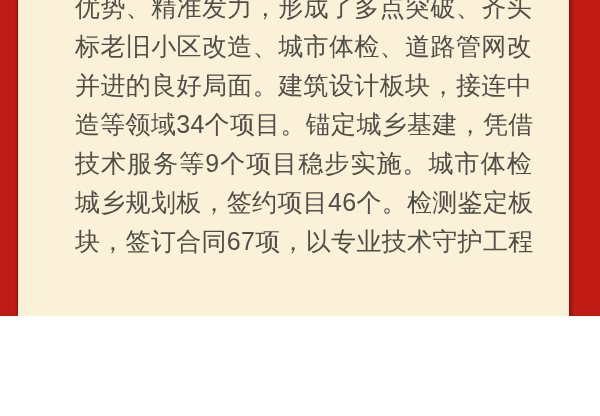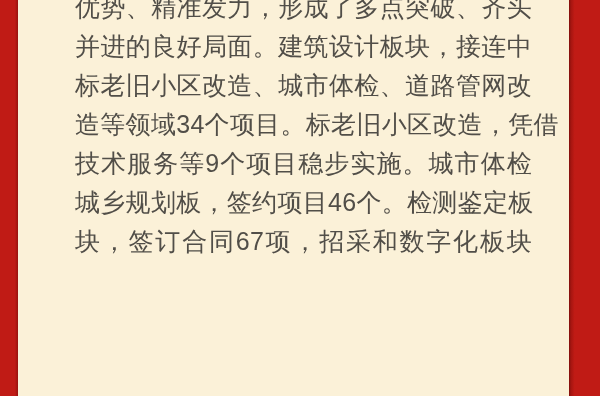--- a/index.html
+++ b/index.html
@@ -6,21 +6,21 @@
     margin: 0;
     padding: 0;
     width: 600px;
     height: 416px;
     overflow: hidden;
     font-family: "Liberation Sans", "DejaVu Sans", sans-serif;
   }
   .poster {
     position: relative;
     width: 600px;
-    height: 396px;
+    height: 316px;
     background: #fbf1d8;
     overflow: hidden;
   }
   .border-bar {
     position: absolute;
     top: 0;
     height: 100%;
   }
   .border-left {
     left: 0;
@@ -52,20 +52,20 @@
 </style>
 </head>
 <body>
 
 <div class="poster">
   <div class="border-bar border-left"></div>
   <div class="border-bar border-right"></div>
 
   <div class="article">
     <div class="line">优势、精准发力，形成了多点突破、齐头</div>
+    <div class="line">标老旧小区改造、城市体检、道路管网改</div>
     <div class="line">并进的良好局面。建筑设计板块，接连中</div>
-    <div class="line">标老旧小区改造、城市体检、道路管网改</div>
-    <div class="line">造等领域34个项目。标老旧小区改造，凭借</div>
+    <div class="line">造等领域34个项目。锚定城乡基建，凭借</div>
     <div class="line">技术服务等9个项目稳步实施。城市体检</div>
     <div class="line">城乡规划板，签约项目46个。检测鉴定板</div>
-    <div class="line">块，签订合同67项，招采和数字化板块</div>
+    <div class="line">块，签订合同67项，以专业技术守护工程</div>
   </div>
 </div>
 
 </body></html>

